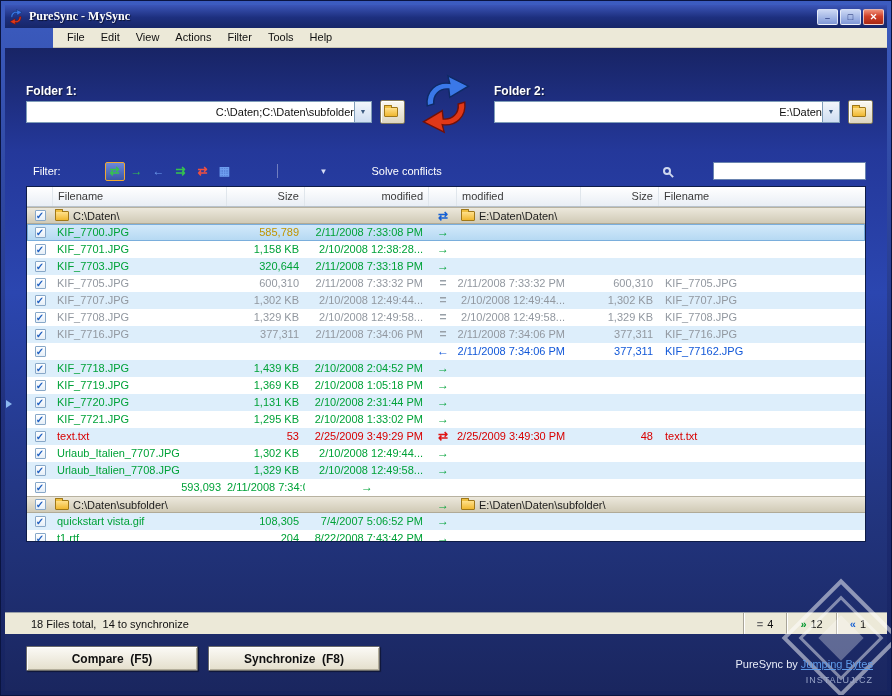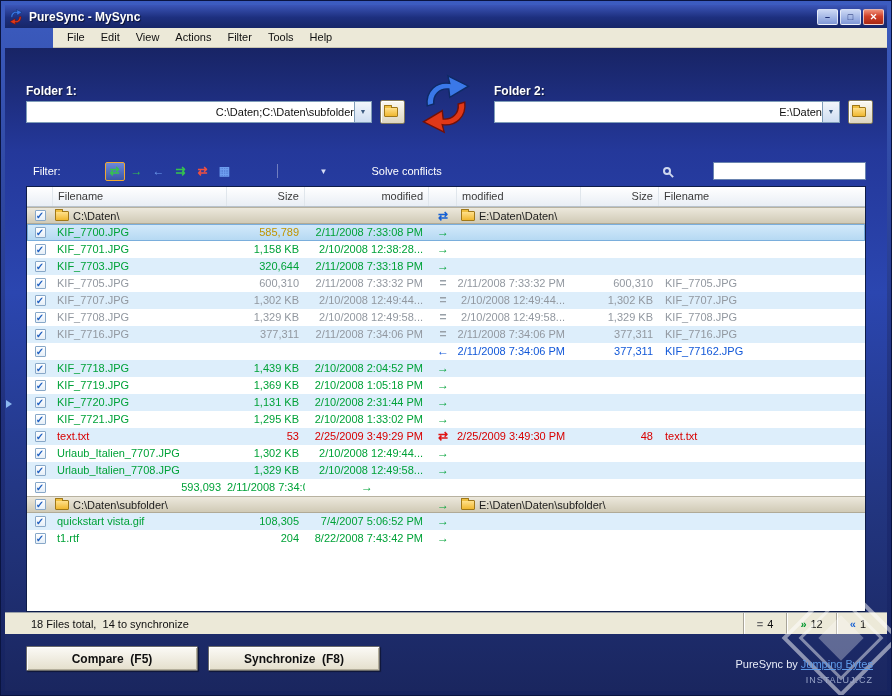--- a/index.html
+++ b/index.html
@@ -7,21 +7,21 @@
   .window{
     width:892px;height:696px;position:relative;overflow:hidden;
     padding:4px;
     background:linear-gradient(180deg,#3c5cc0,#20307c 60%,#16235e);
     border:1px solid #0a1440;
     font-family:"Liberation Sans",sans-serif;
     display:flex;flex-direction:column;
   }
   
   .titlebar{height:23px;display:flex;align-items:center;padding:0 3px;
-    background:linear-gradient(180deg,#3b55b8,#1d2f7e 55%,#172668);}
+    background:linear-gradient(180deg,#3b55b8,#1d2f7e 55%,#172668);font-family:Liberation Serif, serif;}
   .app-icon{width:16px;height:16px;display:inline-flex;margin-right:5px;}
   .title-text{color:#fff;font-size:12px;font-weight:bold;text-shadow:1px 1px 1px rgba(0,0,0,.6);flex:1;}
   .win-controls{display:flex;gap:2px;}
   .wbtn{width:21px;height:16px;border-radius:2px;font-size:9px;line-height:15px;text-align:center;
     border:1px solid rgba(255,255,255,.65);cursor:default;}
   .wbtn.min,.wbtn.max{background:linear-gradient(180deg,#ccd8f4,#8098d8);color:#14246a;font-weight:bold;}
   .wbtn.close{background:linear-gradient(180deg,#f09078,#d04028 45%,#a82814);color:#fff;font-weight:bold;}
   
   .menubar{height:20px;background:#ece9d8;border-bottom:1px solid #c8c4b0;display:flex;align-items:center;padding-left:6px;margin-left:48px;}
   .menu-item{font-size:11px;color:#101010;padding:0 8px;line-height:19px;}
@@ -54,21 +54,21 @@
   .filter-btn.selected{background:linear-gradient(180deg,#6c88da,#3a56a8);border:1px solid #f0a830;}
   .fglyph{font-size:12px;font-weight:bold;line-height:1;}
   .fsep{width:1px;height:14px;background:rgba(255,255,255,.35);margin:0 8px;}
   .fdrop{color:#d6ddf4;font-size:8px;margin-right:10px;}
   .solve{color:#fff;font-size:11px;}
   .fspacer{flex:1;}
   .mag{width:8px;height:8px;border:2px solid #cfd8ee;border-radius:50%;position:relative;margin-right:8px;}
   .mag::after{content:'';position:absolute;width:6px;height:2px;background:#cfd8ee;transform:rotate(45deg);right:-5px;bottom:-3px;}
   .search{width:153px;height:18px;border:1px solid #6a84b0;font-family:"Liberation Sans",sans-serif;font-size:11px;padding:0 3px;}
   
-  .table{position:absolute;left:21px;right:21px;top:138px;height:426px;background:#fff;border:1px solid #0e1c48;
+  .table{position:absolute;left:21px;right:21px;top:138px;height:356px;background:#fff;border:1px solid #0e1c48;
     overflow:hidden;display:flex;flex-direction:column;}
   .thead,.row{display:grid;grid-template-columns:26px 174px 78px 124px 28px 124px 78px 1fr;}
   .thead{height:20px;background:linear-gradient(180deg,#ffffff,#e9eef5);border-bottom:1px solid #b8c2cc;
     color:#3a3a3a;font-size:11px;}
   .th{border-right:1px solid #e0e6ec;padding:0 5px;line-height:19px;overflow:hidden;white-space:nowrap;}
   .th:last-child{border-right:none;}
   .th-size{text-align:right;}
   .th-mod-left{text-align:right;}
   .row{height:17px;line-height:17px;font-size:11px;}
   .row.tint{background:#ddeefb;}

